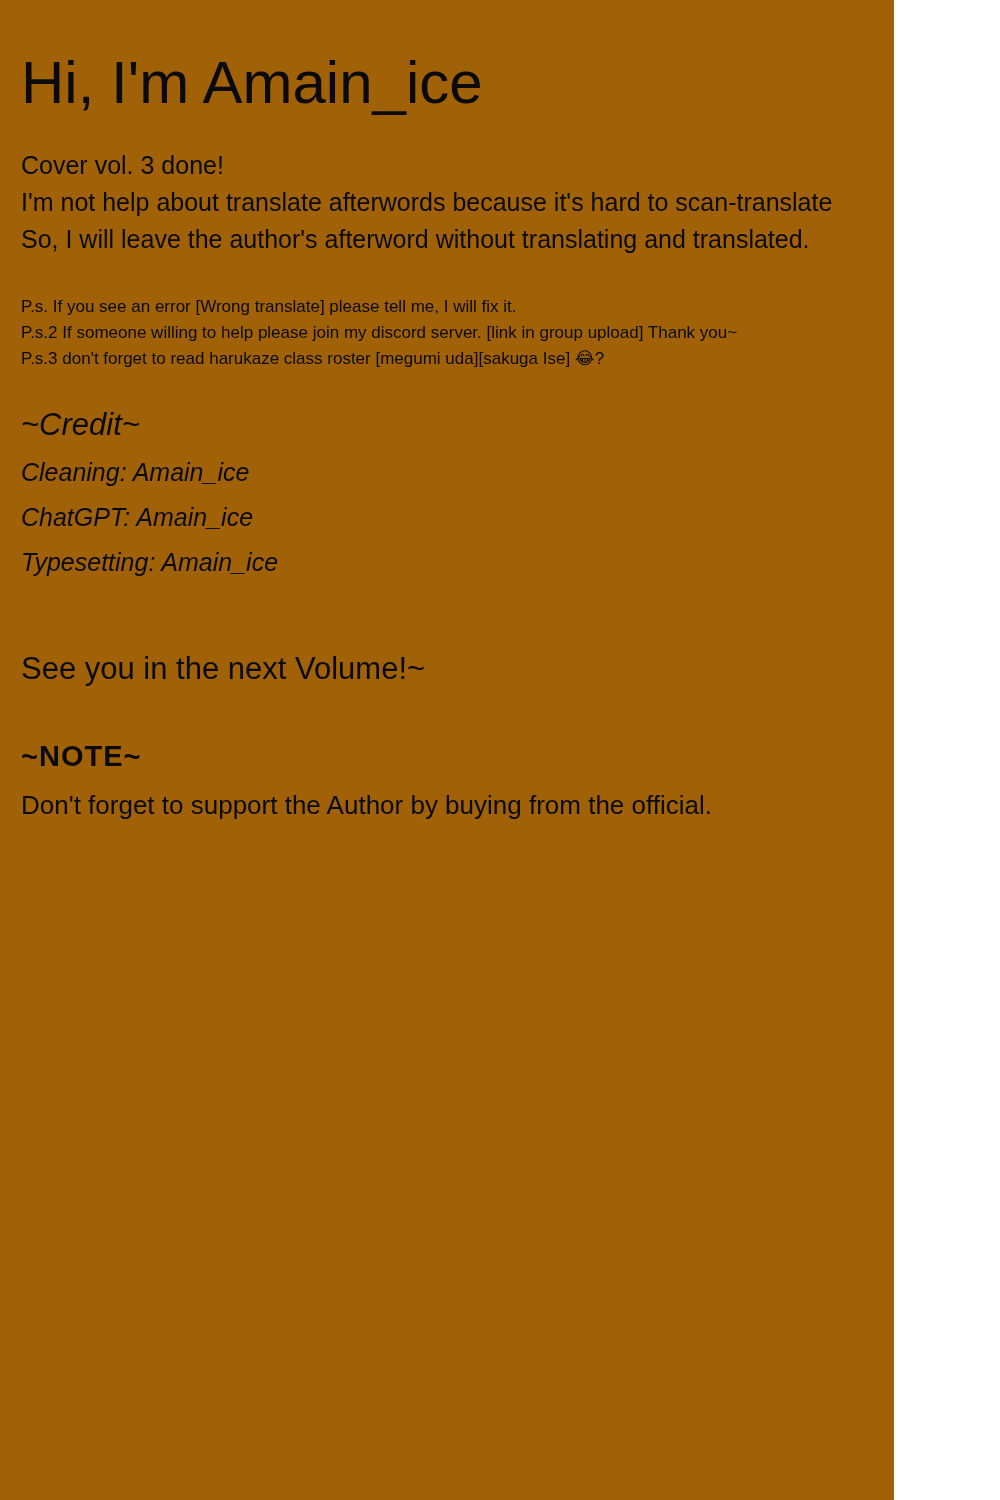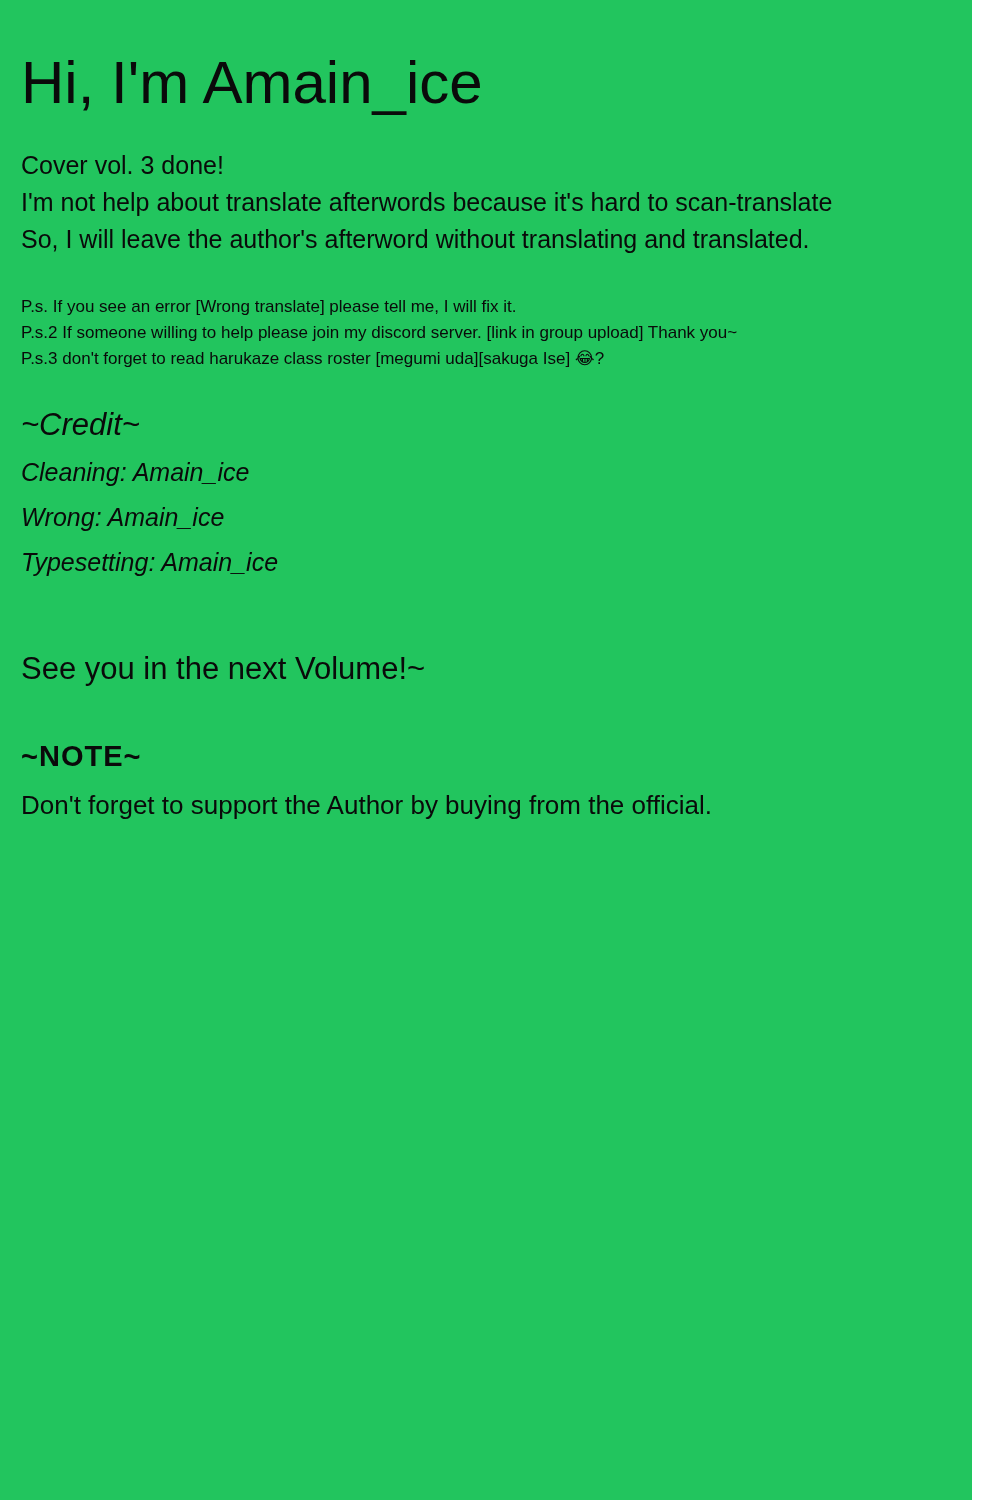--- a/index.html
+++ b/index.html
@@ -2,23 +2,23 @@
 <html><head>
 <meta charset="utf-8">
 <style>
   html, body {
     margin: 0;
     padding: 0;
     background: #ffffff;
   }
   .page {
     position: relative;
-    width: 972px;
+    width: 894px;
     height: 1500px;
-    background: #22c55e;
+    background: #a16207;
     overflow: hidden;
     font-family: "Liberation Sans", "DejaVu Sans", sans-serif;
     color: #0a0a0a;
   }
   .block {
     position: absolute;
     left: 21px;
     right: 20px;
   }
   .block p, .block h1, .block h2 {
@@ -93,21 +93,21 @@
 
   <div class="block postscripts">
     <p>P.s. If you see an error [Wrong translate] please tell me, I will fix it.</p>
     <p>P.s.2 If someone willing to help please join my discord server. [link in group upload] Thank you~</p>
     <p>P.s.3 don't forget to read harukaze class roster [megumi uda][sakuga Ise] 😂?</p>
   </div>
 
   <div class="block credit">
     <h2 class="heading">~Credit~</h2>
     <p class="item">Cleaning: Amain_ice</p>
-    <p class="item">Wrong: Amain_ice</p>
+    <p class="item">ChatGPT: Amain_ice</p>
     <p class="item">Typesetting: Amain_ice</p>
   </div>
 
   <div class="block farewell">
     <p>See you in the next Volume!~</p>
   </div>
 
   <div class="block note">
     <h2 class="heading">~NOTE~</h2>
     <p class="text">Don't forget to support the Author by buying from the official.</p>

